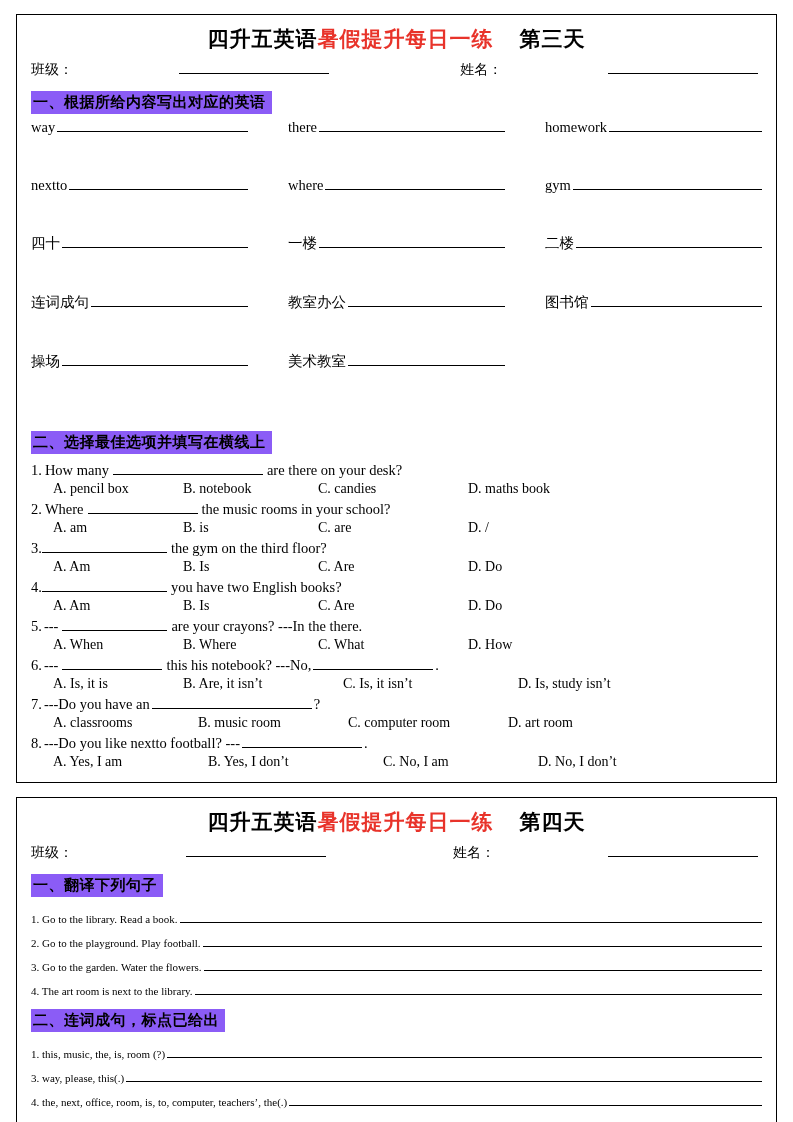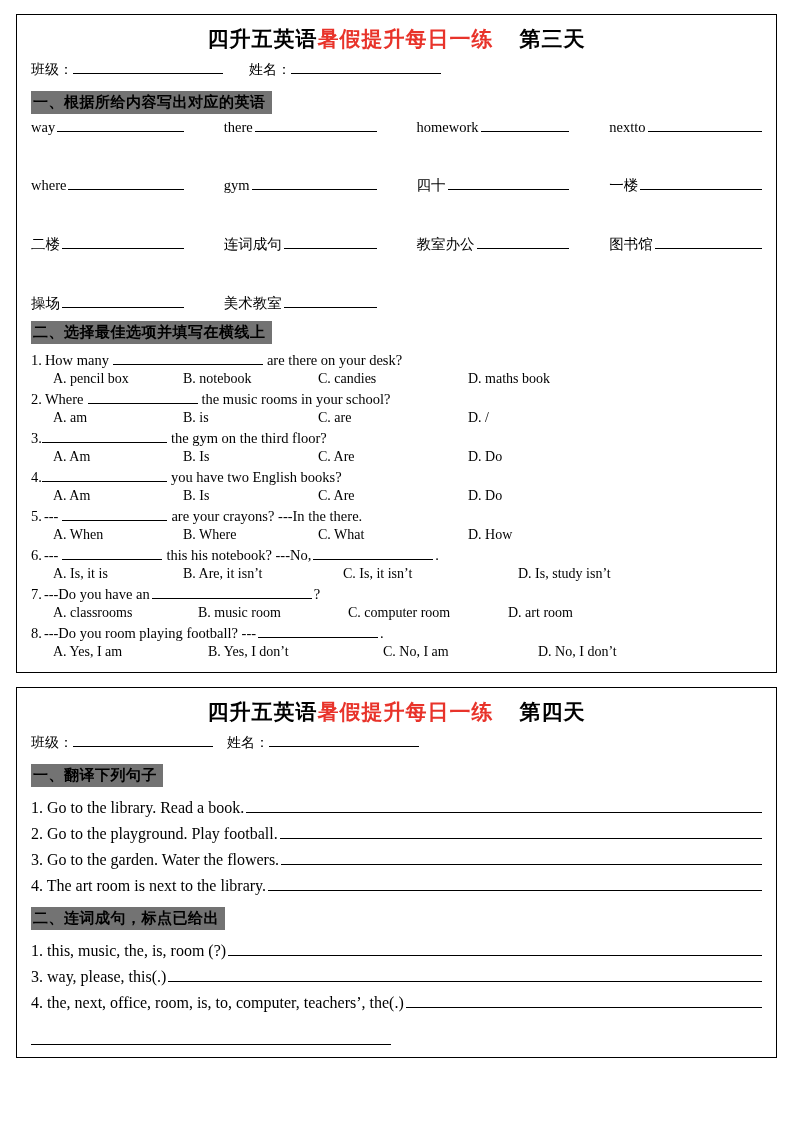--- a/index.html
+++ b/index.html
@@ -48,49 +48,49 @@
   }
   .title-day {
     font-size: 21px;
     letter-spacing: 1px;
     margin-left: 26px;
     font-family: "Liberation Sans", sans-serif;
     font-weight: 600;
   }
   .info-row {
     display: flex;
-    justify-content: flex-start;
+    justify-content: space-between;
     align-items: baseline;
     font-size: 14px;
     padding-right: 4px;
     margin-bottom: 6px;
   }
   .info-label { white-space: nowrap; }
   .u-line {
     display: inline-block;
     border-bottom: 1px solid #000;
     height: 14px;
     vertical-align: baseline;
   }
   .sec-head {
     display: inline-block;
-    background: #737373;
+    background: #8b5cf6;
     font-size: 15px;
     padding: 2px 6px 2px 2px;
     margin: 6px 0 4px 0;
     font-weight: 600;
     letter-spacing: 0.5px;
   }
   .word-grid {
     display: grid;
-    grid-template-columns: repeat(4, 1fr);
+    grid-template-columns: repeat(3, 1fr);
     row-gap: 5px;
     column-gap: 6px;
     font-size: 14.5px;
-    margin-bottom: 2px;
+    margin-bottom: 14px;
     gap: 40px;
   }
   .word-cell {
     display: flex;
     align-items: baseline;
     white-space: nowrap;
   }
   .word-cell .w { margin-right: 2px; }
   .word-cell .blank {
     flex: 1 1 auto;
@@ -112,21 +112,21 @@
     height: 13px;
   }
   .opts {
     font-size: 14px;
     display: flex;
     margin: 2px 0 0 0;
     padding-left: 22px;
   }
   .opts span { white-space: nowrap; }
   .trans-line {
-    font-size: 16px;
+    font-size: 11px;
     display: flex;
     align-items: baseline;
     margin: 7px 0 0 0;
     white-space: nowrap;
   }
   .trans-line .grow {
     flex: 1 1 auto;
     border-bottom: 1px solid #000;
     height: 14px;
     margin-left: 2px;
@@ -320,21 +320,21 @@
     <div class="opts">
       <span style="width:145px">A. classrooms</span>
       <span style="width:150px">B. music room</span>
       <span style="width:160px">C. computer room</span>
       <span>D. art room</span>
     </div>
 
     
     <div class="q">
       <span>8.</span>
-      <span style="margin-left:2px">---Do you room playing football?    ---</span>
+      <span style="margin-left:2px">---Do you like nextto football?    ---</span>
       <span class="blank-in" style="width:120px;margin:0 2px;"></span>
       <span>.</span>
     </div>
     <div class="opts">
       <span style="width:155px">A. Yes, I am</span>
       <span style="width:175px">B. Yes, I don’t</span>
       <span style="width:155px">C. No, I am</span>
       <span>D. No, I don’t</span>
     </div>
 

